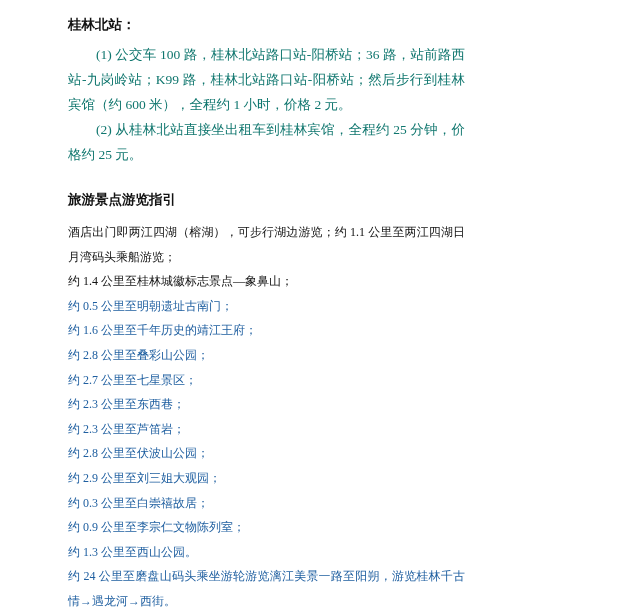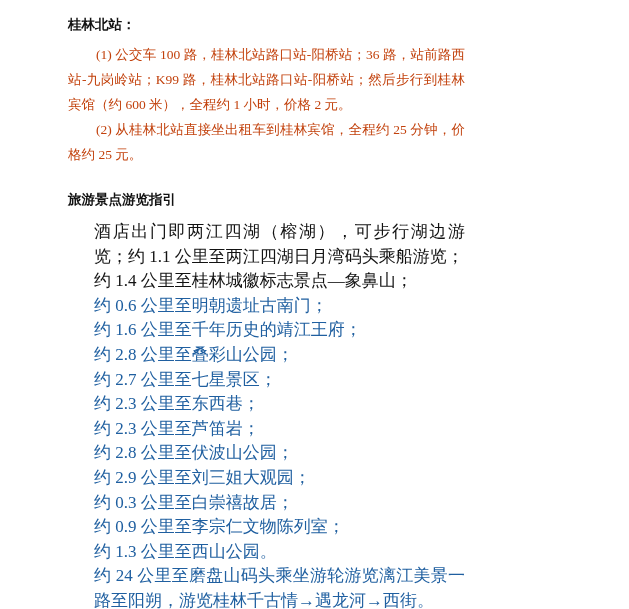--- a/index.html
+++ b/index.html
@@ -25,29 +25,29 @@
     font-size: 13.5px;
     line-height: 16px;
     color: #121212;
   }
   .para {
     font-size: 13.5px;
     line-height: 25px;
     text-align: justify;
     text-indent: 28px;
     margin: 0;
-    color: #c2410c;
+    color: #0f766e;
   }
   .para-block { margin-top: 9px; }
   .tour-title { margin-top: 25px; }
   .tour-list { margin-top: 12px; }
   .tour-line {
-    font-size: 17px;
+    font-size: 12px;
     line-height: 24.6px;
-    margin-left: 26px;
+    margin-left: 0;
     text-align: justify;
   }
   .black-line { color: #121212; }
   .blue-line  { color: #1F5FA0; }
 </style>
 </head>
 <body>
 
 <div class="page">
 
@@ -56,21 +56,21 @@
   <div class="para-block">
     <p class="para">(1) 公交车 100 路，桂林北站路口站-阳桥站；36 路，站前路西站-九岗岭站；K99 路，桂林北站路口站-阳桥站；然后步行到桂林宾馆（约 600 米），全程约 1 小时，价格 2 元。</p>
     <p class="para">(2) 从桂林北站直接坐出租车到桂林宾馆，全程约 25 分钟，价格约 25 元。</p>
   </div>
 
   <div class="section-title tour-title">旅游景点游览指引</div>
 
   <div class="tour-list">
     <div class="tour-line black-line">酒店出门即两江四湖（榕湖），可步行湖边游览；约 1.1 公里至两江四湖日月湾码头乘船游览；</div>
     <div class="tour-line black-line">约 1.4 公里至桂林城徽标志景点—象鼻山；</div>
-    <div class="tour-line blue-line">约 0.6 公里至明朝遗址古南门；</div>
+    <div class="tour-line blue-line">约 0.5 公里至明朝遗址古南门；</div>
     <div class="tour-line blue-line">约 1.6 公里至千年历史的靖江王府；</div>
     <div class="tour-line blue-line">约 2.8 公里至叠彩山公园；</div>
     <div class="tour-line blue-line">约 2.7 公里至七星景区；</div>
     <div class="tour-line blue-line">约 2.3 公里至东西巷；</div>
     <div class="tour-line blue-line">约 2.3 公里至芦笛岩；</div>
     <div class="tour-line blue-line">约 2.8 公里至伏波山公园；</div>
     <div class="tour-line blue-line">约 2.9 公里至刘三姐大观园；</div>
     <div class="tour-line blue-line">约 0.3 公里至白崇禧故居；</div>
     <div class="tour-line blue-line">约 0.9 公里至李宗仁文物陈列室；</div>
     <div class="tour-line blue-line">约 1.3 公里至西山公园。</div>

